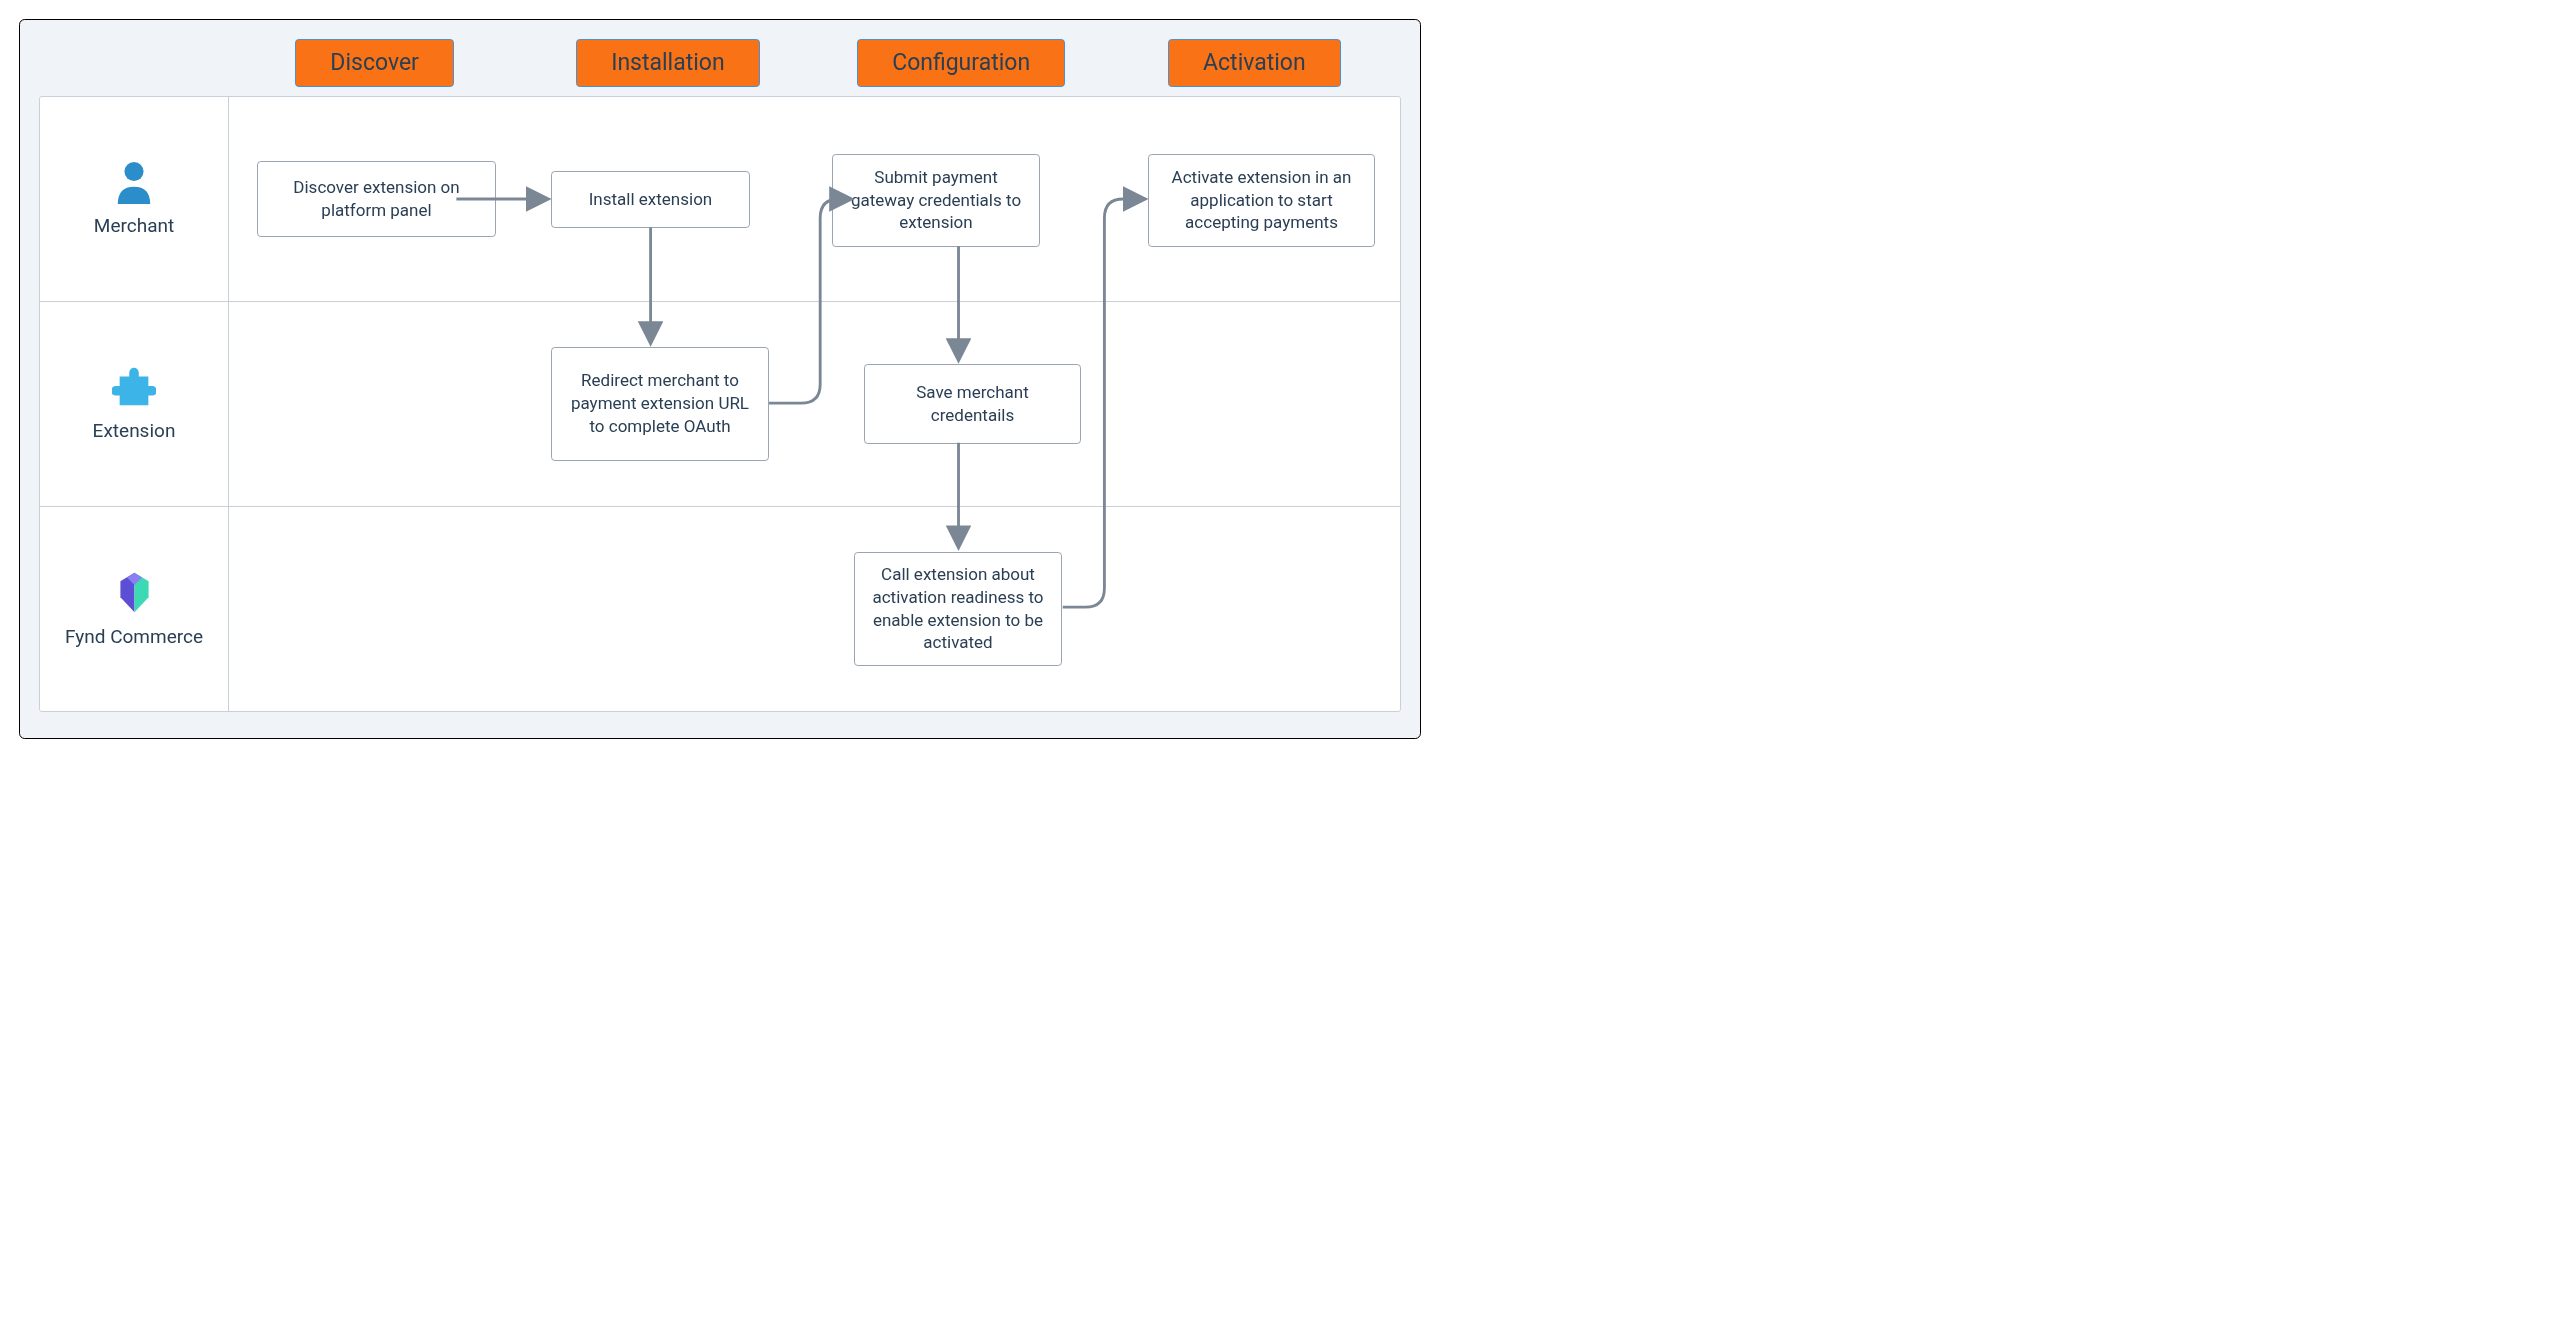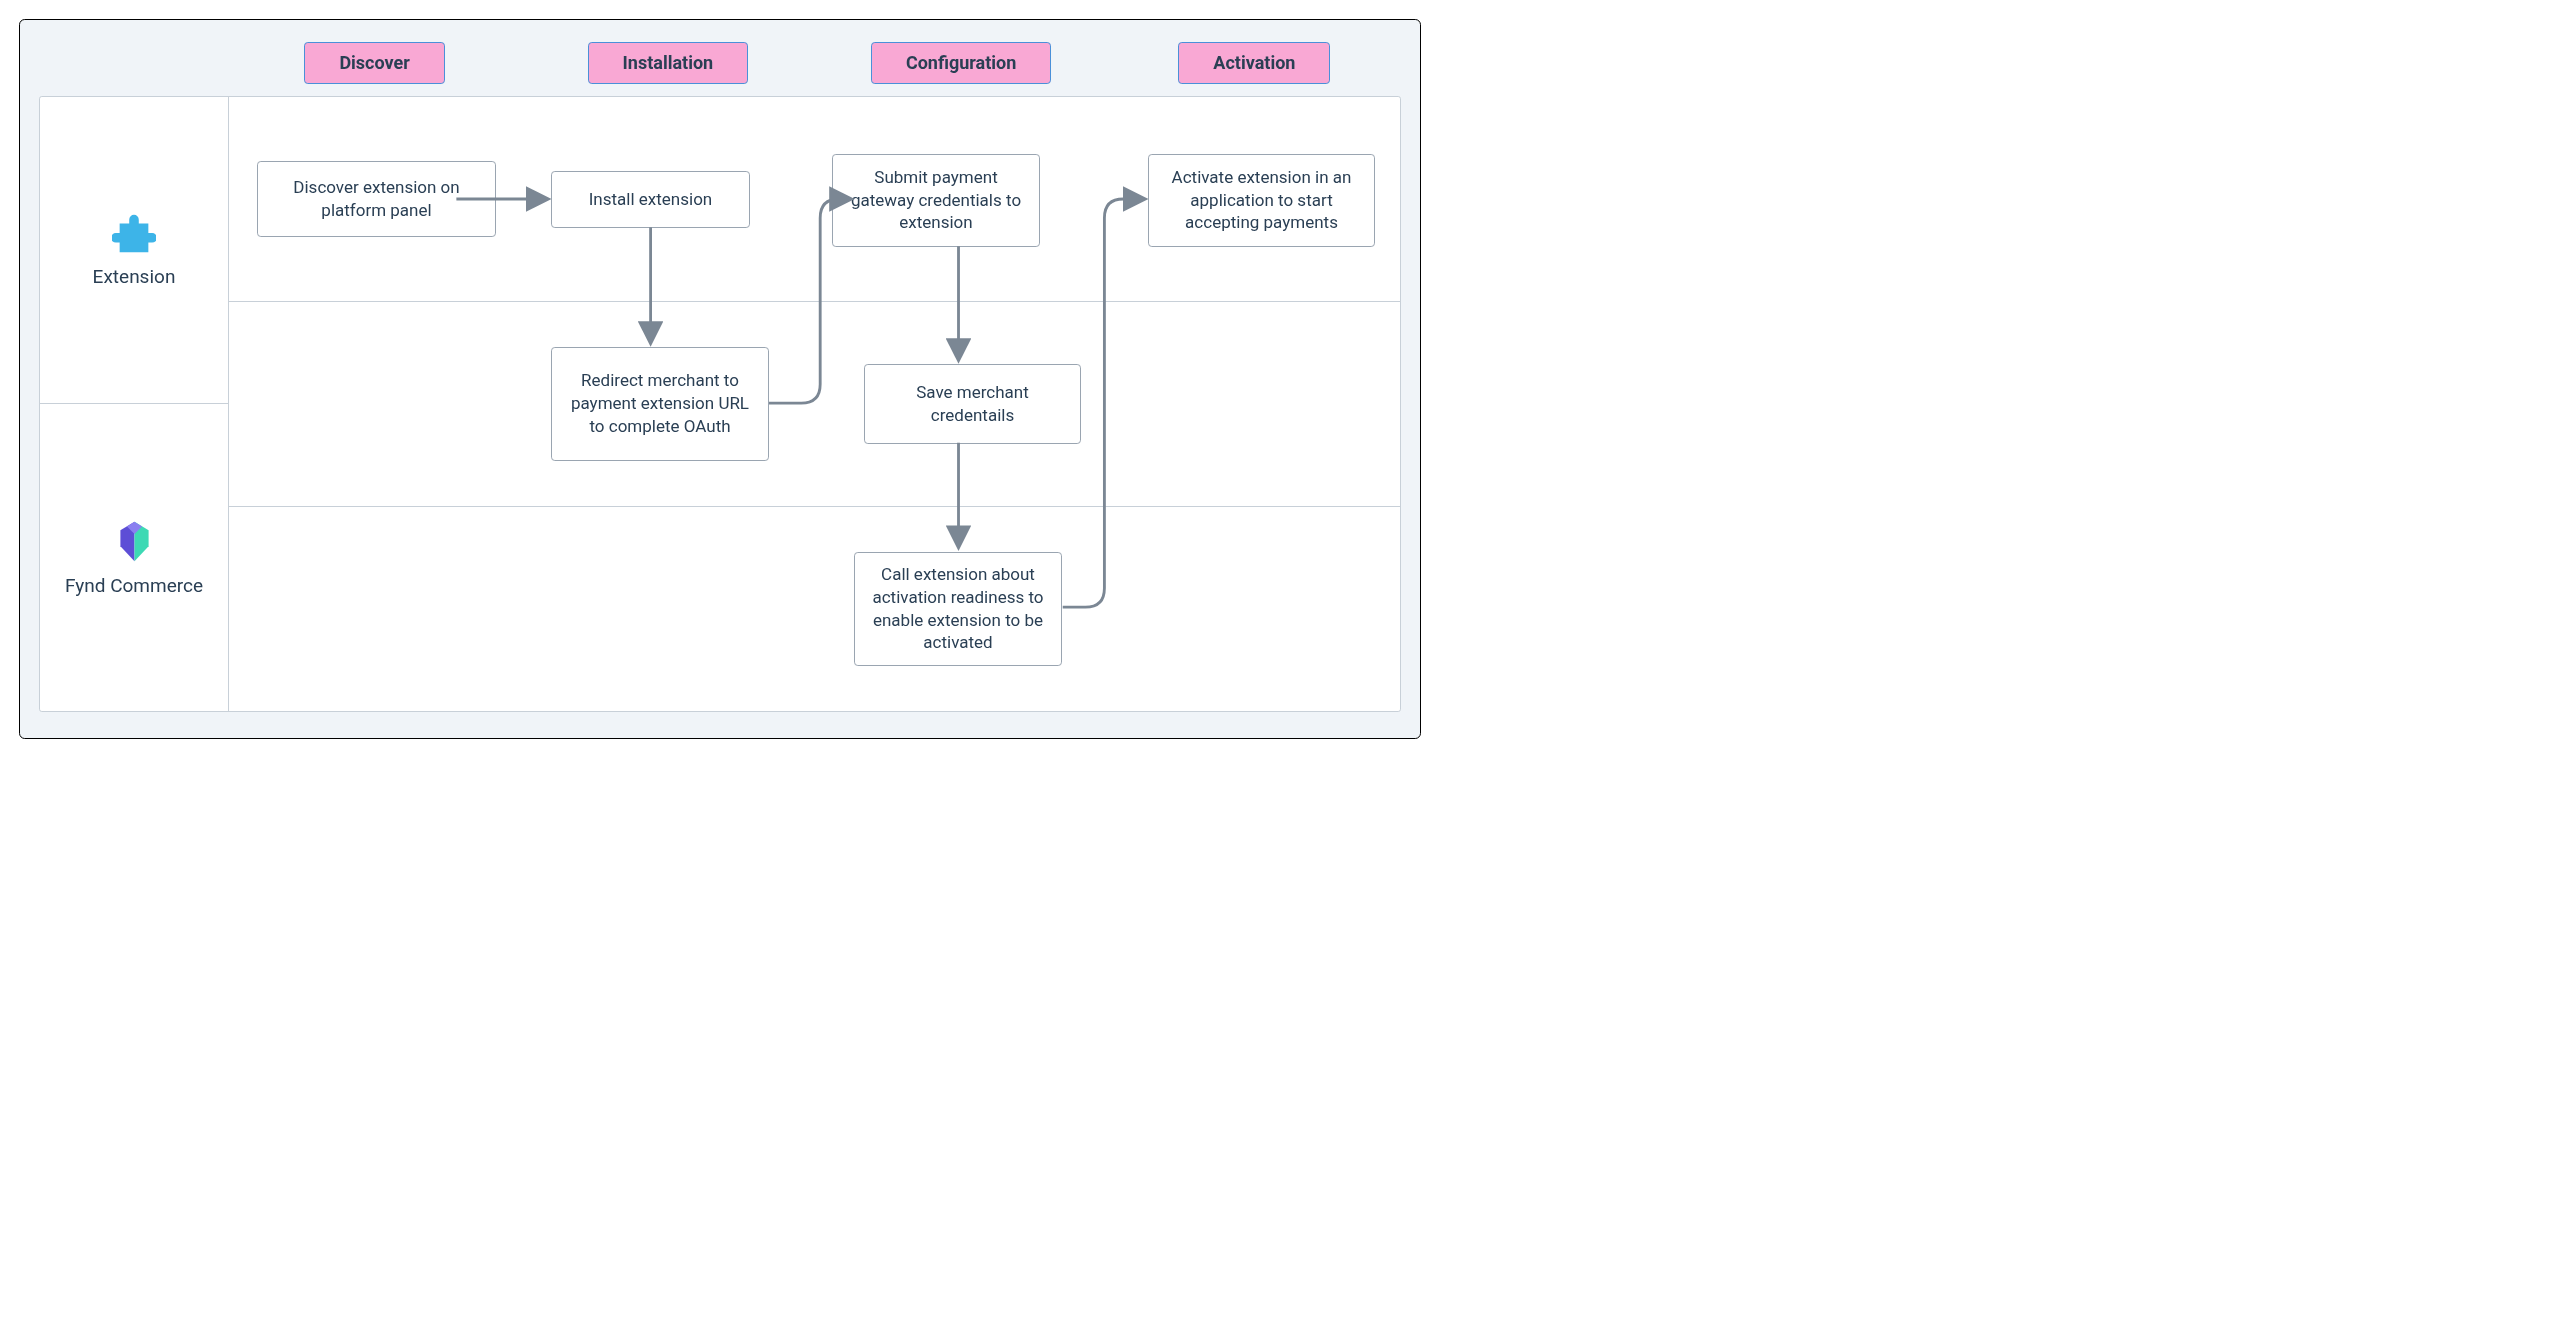--- a/index.html
+++ b/index.html
@@ -22,27 +22,27 @@
     height: 66px;
     align-items: center;
   }
   .phase-spacer { width: 189px; flex-shrink: 0; }
   .phase-cell {
     flex: 1;
     display: flex;
     justify-content: center;
   }
   .phase-box {
-    background: #f9a8d4;
+    background: #f97316;
     border: 1.4px solid #4a90d9;
     border-radius: 3.8px;
     padding: 9.5px 34px;
-    font-size: 18px;
+    font-size: 23px;
     color: #2a3f54;
-    font-weight: 700;
+    font-weight: 400;
   }
   .grid-area {
     display: flex;
     border: 1.4px solid #c8d0d8;
     border-radius: 2.8px;
     background: #fff;
     height: 616px;
   }
   .lane-labels {
     width: 189px;
@@ -115,20 +115,27 @@
         <div class="phase-box">Configuration</div>
       </div>
     <div class="phase-cell">
         <div class="phase-box">Activation</div>
       </div>
   </div>
 
   <div class="grid-area">
     <div class="lane-labels">
       <div class="lane-label">
+        <svg class="merchant-icon" viewBox="0 0 42 46">
+          <circle cx="21" cy="12" r="10" fill="#2b8ecb"></circle>
+          <path d="M 4 46 Q 4 28 21 28 Q 38 28 38 46 Z" fill="#2b8ecb"></path>
+        </svg>
+        <span>Merchant</span>
+      </div>
+      <div class="lane-label">
         <svg class="extension-icon" viewBox="0 0 46 46">
           <path d="M 8 12 L 18 12 L 18 8 A 5 5 0 0 1 28 8 L 28 12 L 38 12 L 38 22 L 42 22 A 5 5 0 0 1 42 32 L 38 32 L 38 42 L 8 42 L 8 32 L 4 32 A 5 5 0 0 1 4 22 L 8 22 Z" fill="#3db4e8"></path>
         </svg>
         <span>Extension</span>
       </div>
       <div class="lane-label">
         <svg class="fynd-icon" viewBox="0 0 50 50">
           <path d="M 25 4 L 10 13 L 10 30 L 25 46 L 25 22 Z" fill="#5d4ed6"></path>
           <path d="M 25 4 L 40 13 L 40 30 L 25 46 L 25 22 Z" fill="#3dd9b4"></path>
           <path d="M 25 4 L 17 9 L 25 17 L 33 9 Z" fill="#8a7ff0"></path>

